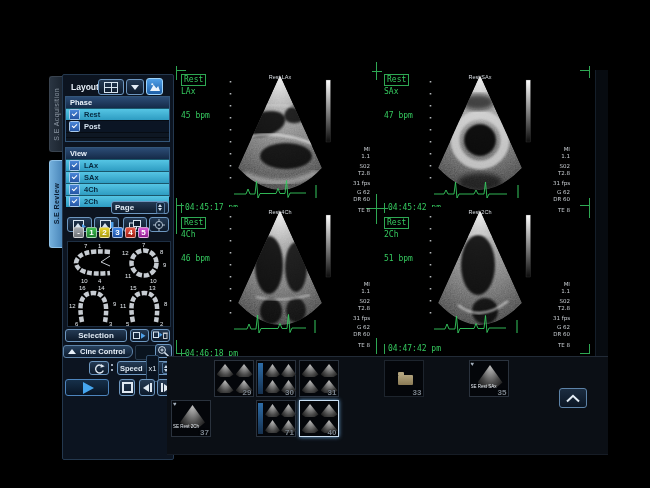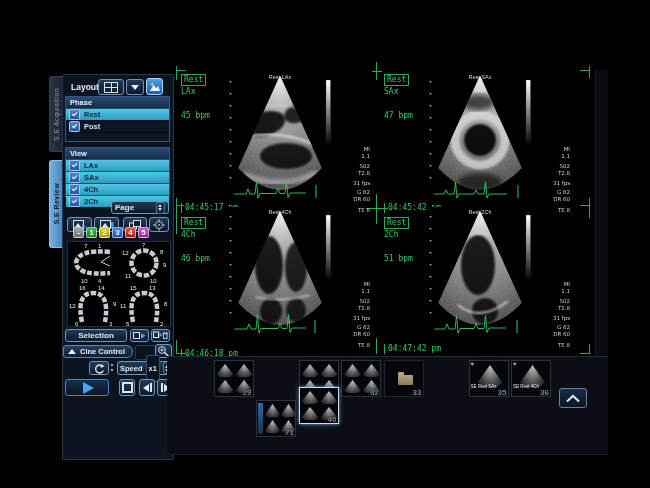--- a/index.html
+++ b/index.html
@@ -311,21 +311,21 @@
     <div class="btn" style="left:26px;top:286px;width:20px;height:14px">
       <svg width="12" height="11" viewBox="0 0 14 12">
         <path d="M11.5 4 A4.6 4.6 0 1 0 12 8.2" fill="none" stroke="#dfe8f1" stroke-width="1.6"></path>
         <polygon points="9.2,0.8 13.6,3.4 8.8,5.2" fill="#dfe8f1"></polygon>
       </svg>
     </div>
     <div class="abs" style="left:48px;top:289px;width:2px;height:2px;background:#cfdded;border-radius:50%"></div>
     <div class="abs" style="left:48px;top:294px;width:2px;height:2px;background:#cfdded;border-radius:50%"></div>
     <div class="btn" style="left:54px;top:286px;width:53px;height:14px;justify-content:flex-start;gap:3px;padding:0 2px">
       <span style="font-size:7.5px;font-weight:bold">Speed</span>
-      <span style="font-size:7.5px;font-weight:bold;background:#091320;border:1px solid #33516e;border-radius:2px;padding:8px 2px">x1</span>
+      <span style="font-size:7.5px;font-weight:normal;background:#091320;border:1px solid #33516e;border-radius:2px;padding:8px 2px">x1</span>
       <span class="spin"></span>
     </div>
 
     <div class="btn" style="left:2px;top:304px;width:44px;height:17px;background:linear-gradient(#16304a,#081525);border-color:#4d85bd">
       <span class="play-tri"></span>
     </div>
     <div class="btn" style="left:56px;top:304px;width:16px;height:17px">
       <span class="stop-sq"></span>
     </div>
     <div class="btn" style="left:76px;top:304px;width:16px;height:17px;gap:1px">
@@ -507,60 +507,61 @@
 
   <div id="filmstrip">
 
     <div class="thumb" style="left:46.5px;top:3px">
       <span class="mini-fan" style="left:2px;top:3px;width:17px;height:13px"></span>
         <span class="mini-fan" style="left:21px;top:3px;width:17px;height:13px"></span>
       <span class="mini-fan" style="left:2px;top:19px;width:17px;height:13px"></span>
         <span class="mini-fan" style="left:21px;top:19px;width:17px;height:13px"></span>
       <span class="tnum">29</span>
     </div>
+    <div class="thumb" style="left:89px;top:3px">
+      <span class="blue-col"></span>
+      <span class="mini-fan" style="left:8px;top:3px;width:15px;height:13px"></span>
+        <span class="mini-fan" style="left:24px;top:3px;width:15px;height:13px"></span>
+      <span class="mini-fan" style="left:8px;top:19px;width:15px;height:13px"></span>
+        <span class="mini-fan" style="left:24px;top:19px;width:15px;height:13px"></span>
+      <span class="tnum">30</span>
+    </div>
     <div class="thumb" style="left:131.5px;top:3px">
       <span class="mini-fan" style="left:2px;top:3px;width:17px;height:13px"></span>
         <span class="mini-fan" style="left:21px;top:3px;width:17px;height:13px"></span>
       <span class="mini-fan" style="left:2px;top:19px;width:17px;height:13px"></span>
         <span class="mini-fan" style="left:21px;top:19px;width:17px;height:13px"></span>
       <span class="tnum">31</span>
     </div>
-    <div class="thumb" style="left:174px;top:3px">
-      <span class="mini-fan" style="left:2px;top:3px;width:17px;height:13px"></span>
-        <span class="mini-fan" style="left:21px;top:3px;width:17px;height:13px"></span>
-      <span class="mini-fan" style="left:2px;top:19px;width:17px;height:13px"></span>
-        <span class="mini-fan" style="left:21px;top:19px;width:17px;height:13px"></span>
-      <span class="tnum">32</span>
-    </div>
     <div class="thumb" style="left:216.5px;top:3px;border-color:#1d242d">
       <span class="folder"></span>
       <span class="tnum">33</span>
     </div>
     <div class="thumb" style="left:301.5px;top:3px">
       <span class="theart">♥</span>
       <span class="mini-fan" style="left:8px;top:4px;width:25px;height:22px"></span>
       <span class="tlabel">SE Rest SAx</span>
       <span class="tnum">35</span>
     </div>
-    <div class="thumb" style="left:344px;top:3px">
+
+    <div class="thumb" style="left:4px;top:43px">
       <span class="theart">♥</span>
       <span class="mini-fan" style="left:8px;top:4px;width:25px;height:22px"></span>
-      <span class="tlabel">SE Rest 4Ch</span>
-      <span class="tnum">36</span>
-    </div>
-
+      <span class="tlabel">SE Rest 2Ch</span>
+      <span class="tnum">37</span>
+    </div>
     <div class="thumb" style="left:89px;top:43px">
       <span class="blue-col"></span>
       <span class="mini-fan" style="left:8px;top:3px;width:15px;height:13px"></span>
         <span class="mini-fan" style="left:24px;top:3px;width:15px;height:13px"></span>
       <span class="mini-fan" style="left:8px;top:19px;width:15px;height:13px"></span>
         <span class="mini-fan" style="left:24px;top:19px;width:15px;height:13px"></span>
       <span class="tnum">71</span>
     </div>
-    <div class="thumb selected" style="left:131.5px;top:30px">
+    <div class="thumb selected" style="left:131.5px;top:43px">
       <span class="mini-fan" style="left:2px;top:3px;width:17px;height:13px"></span>
         <span class="mini-fan" style="left:21px;top:3px;width:17px;height:13px"></span>
       <span class="mini-fan" style="left:2px;top:19px;width:17px;height:13px"></span>
         <span class="mini-fan" style="left:21px;top:19px;width:17px;height:13px"></span>
       <span class="tnum">40</span>
     </div>
 
     <div class="upbtn">
       <svg width="16" height="9" viewBox="0 0 16 9">
         <polyline points="2,7.5 8,1.8 14,7.5" fill="none" stroke="#e3ecf4" stroke-width="2"></polyline>

